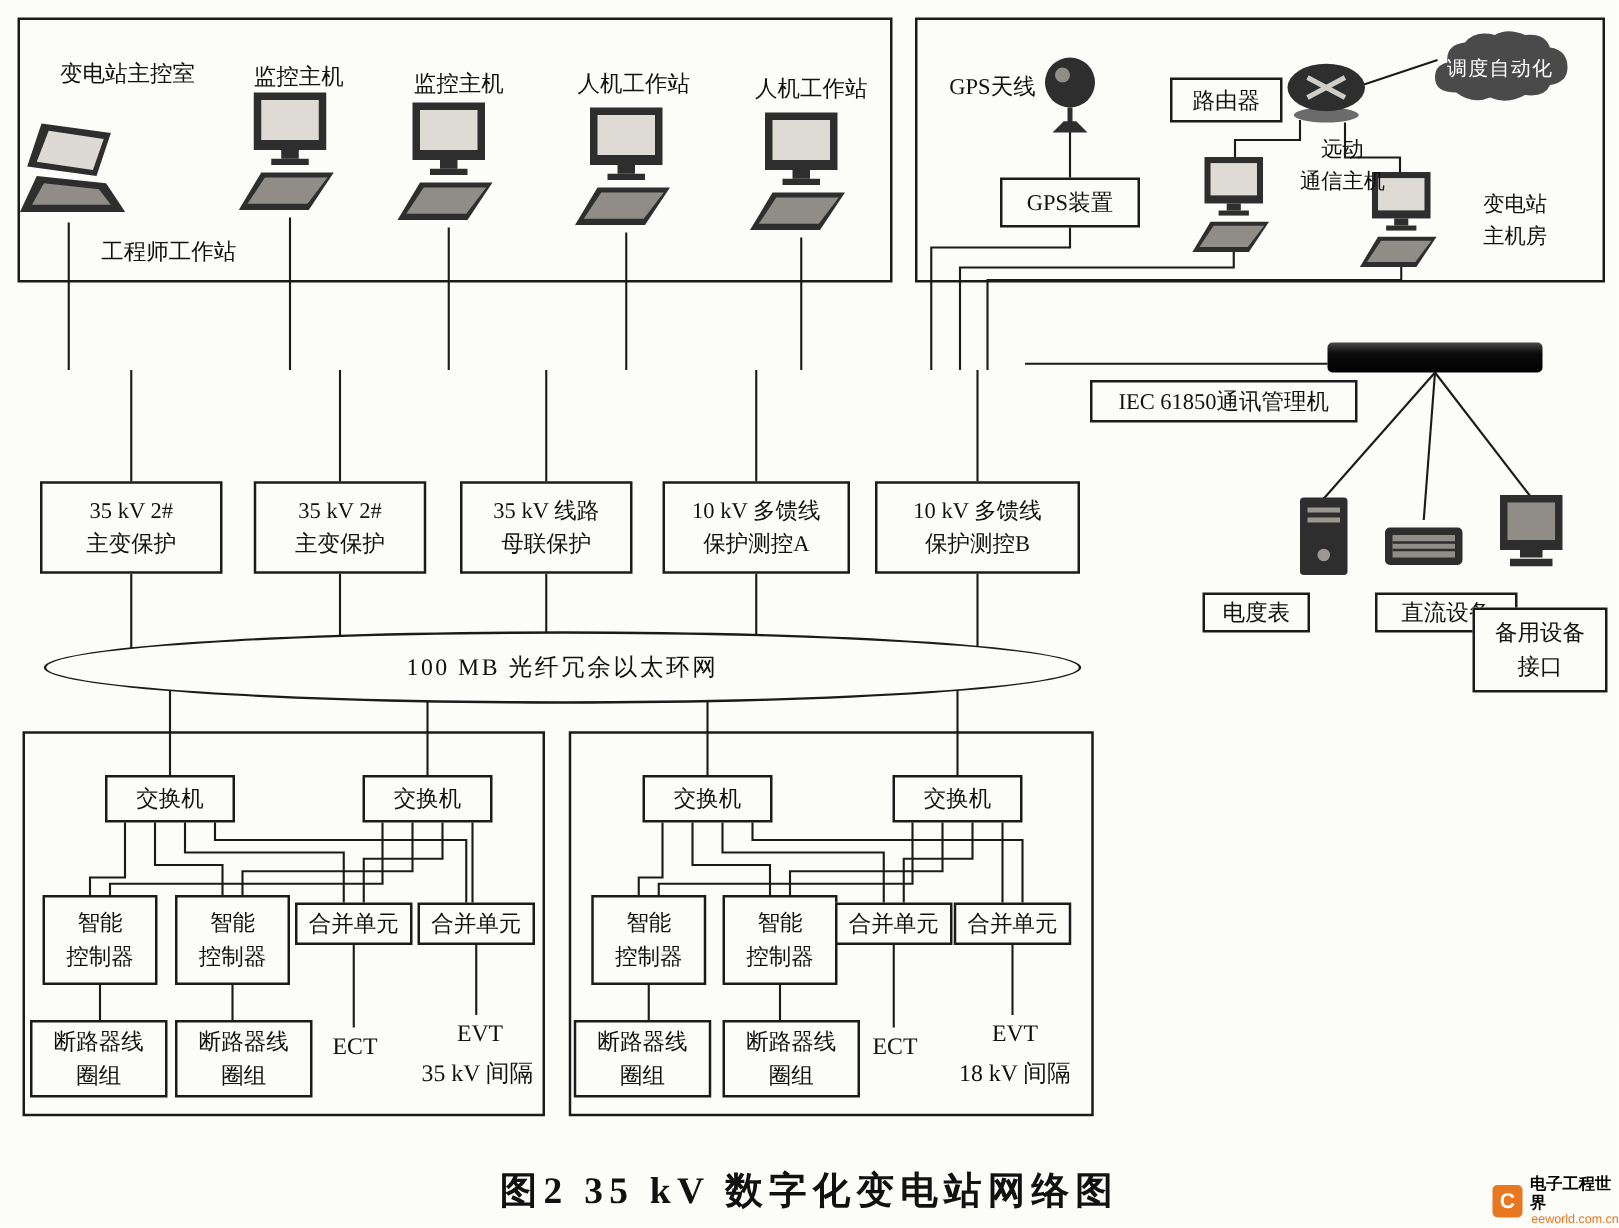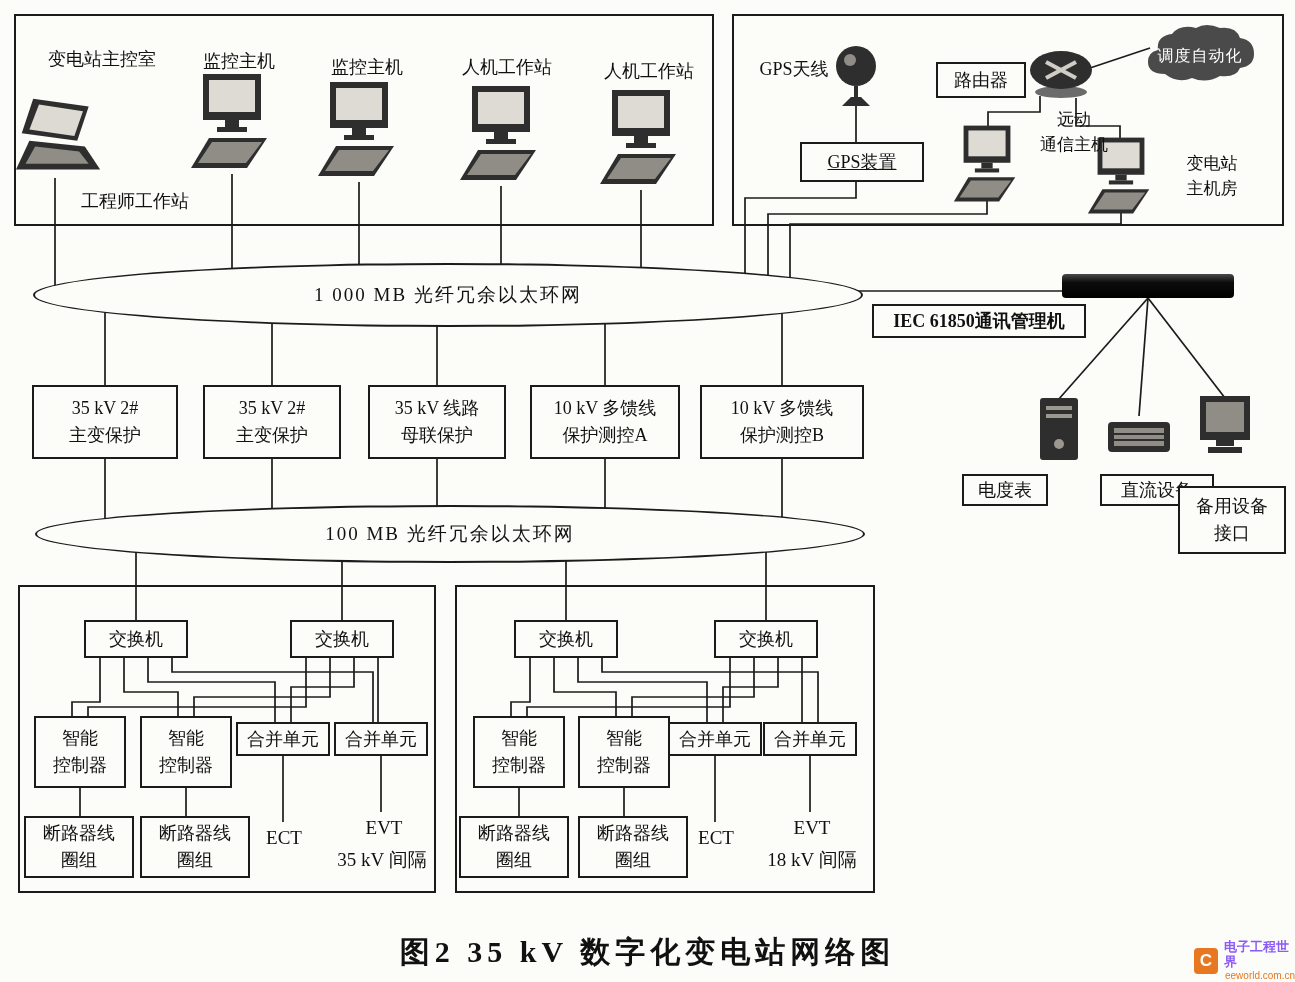--- a/index.html
+++ b/index.html
@@ -117,23 +117,20 @@
       <line x1="715" y1="754" x2="715" y2="822"></line>
       <line x1="810" y1="754" x2="810" y2="812"></line>
     </g>
   </svg>
 
   <div class="frame" style="left:14px;top:14px;width:700px;height:212px;"></div>
   <div class="frame" style="left:732px;top:14px;width:552px;height:212px;"></div>
   <div class="frame" style="left:18px;top:585px;width:418px;height:308px;"></div>
   <div class="frame" style="left:455px;top:585px;width:420px;height:308px;"></div>
 
-  <div class="ellipse" style="left:33px;top:263px;width:830px;height:64px;">
-    <span>1 000 MB  光纤冗余以太环网</span>
-  </div>
   <div class="ellipse" style="left:35px;top:505px;width:830px;height:58px;">
     <span>100 MB 光纤冗余以太环网</span>
   </div>
 
   <div class="lbl" style="left:22px;top:46px;width:160px;">变电站主控室</div>
   <div class="lbl" style="left:50px;top:188px;width:170px;">工程师工作站</div>
   <div class="lbl" style="left:184px;top:48px;width:110px;">监控主机</div>
   <div class="lbl" style="left:312px;top:54px;width:110px;">监控主机</div>
   <div class="lbl" style="left:442px;top:54px;width:130px;">人机工作站</div>
   <div class="lbl" style="left:584px;top:58px;width:130px;">人机工作站</div>
@@ -189,21 +186,21 @@
 
   <div class="lbl" style="left:744px;top:56px;width:100px;">GPS天线</div>
   <div class="icon" style="left:828px;top:44px;">
     <svg width="56" height="64" viewBox="0 0 56 64">
       <circle cx="28" cy="22" r="20" fill="#2e2e2e"></circle>
       <circle cx="22" cy="16" r="6" fill="#8f8d86"></circle>
       <rect x="26" y="42" width="4" height="13" fill="#2e2e2e"></rect>
       <polygon points="14,62 42,62 33,53 23,53" fill="#2e2e2e"></polygon>
     </svg>
   </div>
-  <div class="node" style="left:800px;top:142px;width:124px;height:40px;text-decoration:underline;">
+  <div class="node" style="left:800px;top:142px;width:112px;height:40px;">
     <span>GPS装置</span>
   </div>
   <div class="node" style="left:936px;top:62px;width:90px;height:36px;">
     <span>路由器</span>
   </div>
   <div class="icon" style="left:1028px;top:48px;">
     <svg width="66" height="52" viewBox="0 0 66 52">
       <ellipse cx="33" cy="44" rx="26" ry="6" fill="#6b6b6b"></ellipse>
       <ellipse cx="33" cy="22" rx="31" ry="19" fill="#2e2e2e"></ellipse>
       <line x1="18" y1="14" x2="48" y2="30" stroke="#cfcdc6" stroke-width="4"></line>
@@ -235,21 +232,21 @@
       <rect x="36" y="48" width="14" height="7" fill="#2e2e2e"></rect>
       <rect x="28" y="55" width="30" height="5" fill="#2e2e2e"></rect>
       <polygon points="2,96 20,66 78,66 58,96" fill="#2e2e2e"></polygon>
       <polygon points="9,91 23,70 73,70 57,91" fill="#8f8d86"></polygon>
     </svg>
   </div>
   <div class="lbl" style="left:1156px;top:152px;width:112px;font-size:17px;">变电站
 主机房</div>
 
   <div class="iec-bar" style="left:1062px;top:274px;width:172px;height:24px;"></div>
-  <div class="node" style="left:872px;top:304px;width:214px;height:34px;font-size:18px;font-weight:bold;">
+  <div class="node" style="left:872px;top:304px;width:214px;height:34px;font-size:18px;font-weight:normal;">
     <span>IEC 61850通讯管理机</span>
   </div>
 
   <div class="node" style="left:32px;top:385px;width:146px;height:74px;">
     <span>35 kV 2#
 主变保护</span>
   </div>
   <div class="node" style="left:203px;top:385px;width:138px;height:74px;">
     <span>35 kV 2#
 主变保护</span>
@@ -364,18 +361,18 @@
   </div>
   <div class="lbl" style="left:684px;top:824px;width:64px;font-size:19px;">ECT</div>
   <div class="lbl" style="left:780px;top:814px;width:64px;font-size:19px;">EVT</div>
   <div class="lbl" style="left:742px;top:846px;width:140px;font-size:19px;">18 kV 间隔</div>
 
   <div class="caption" style="top:932px;">图2  35 kV 数字化变电站网络图</div>
 
   <div class="watermark" style="left:1194px;top:940px;">
     <div class="wm-logo" style="background:#e87722;">C</div>
     <div class="wm-text">
-      <span class="wm-brand" style="color:#8b5cf6;">电子工程世界</span>
+      <span class="wm-brand" style="color:#000000;">电子工程世界</span>
       <span class="wm-url" style="color:#e87722;text-align:center;">eeworld.com.cn</span>
     </div>
   </div>
 
 </div>
 
 </body></html>

